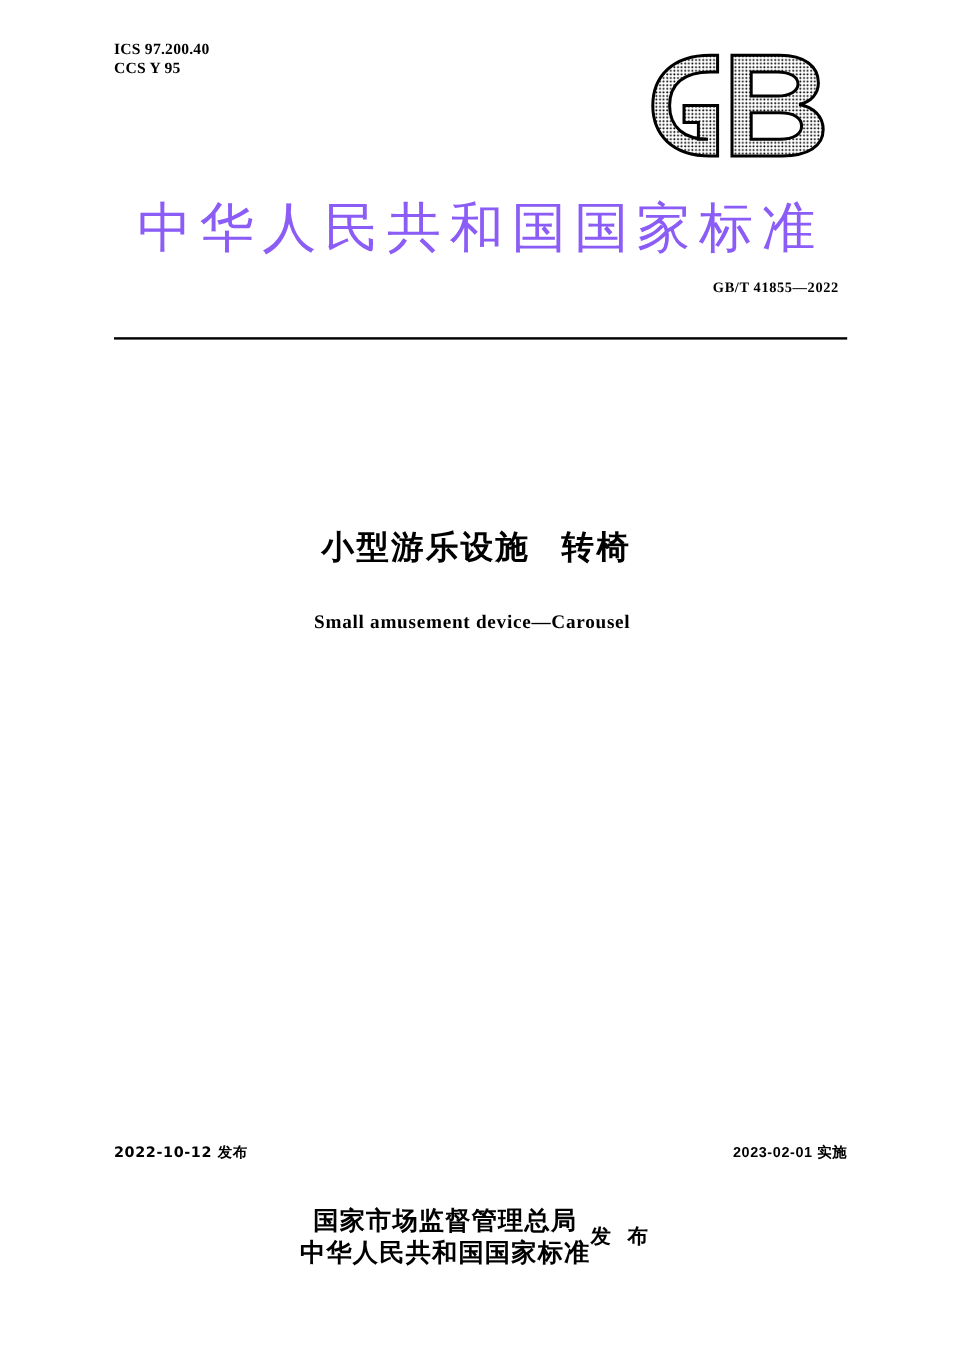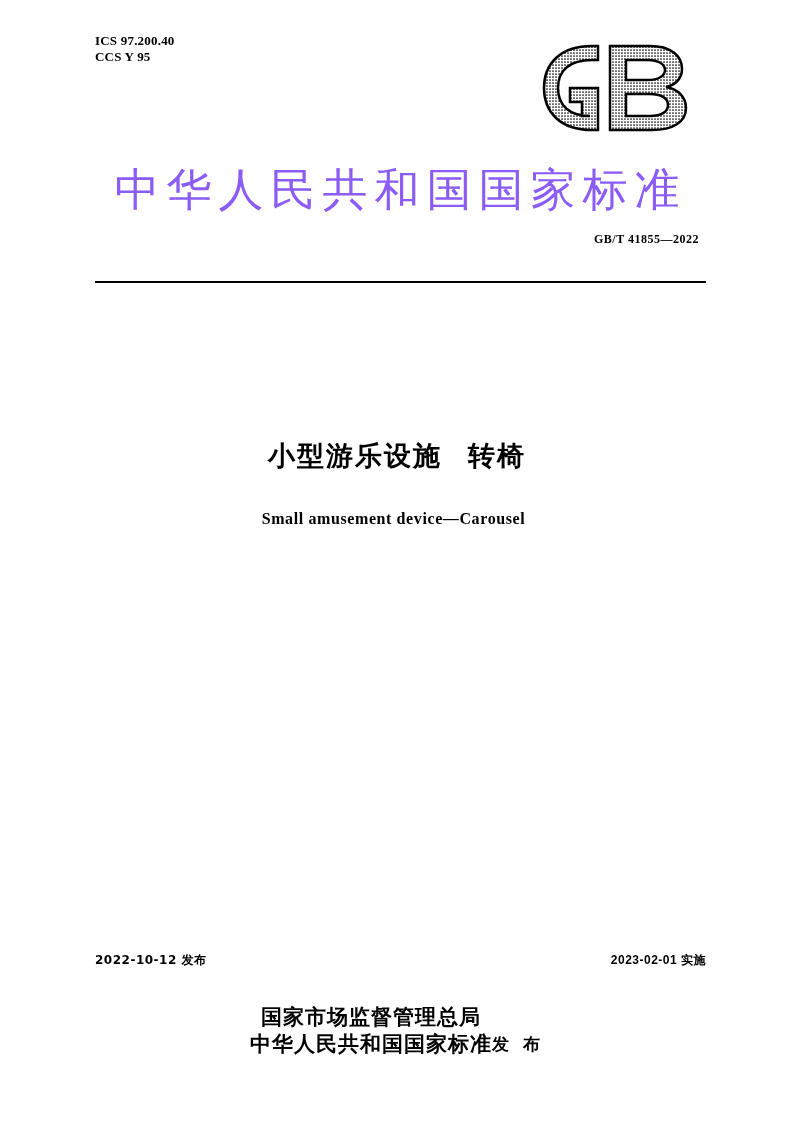--- a/index.html
+++ b/index.html
@@ -130,21 +130,21 @@
   }
 
   
   .issuers {
     position: absolute;
     left: 0;
     right: 0;
     top: 1004px;
     display: flex;
     justify-content: center;
-    align-items: flex-end;
+    align-items: center;
   }
   .issuer-lines {
     font-family: "DejaVu Sans", sans-serif;
     font-weight: bold;
     font-size: 21px;
     line-height: 27px;
     letter-spacing: 1px;
     text-align: center;
     white-space: nowrap;
   }

